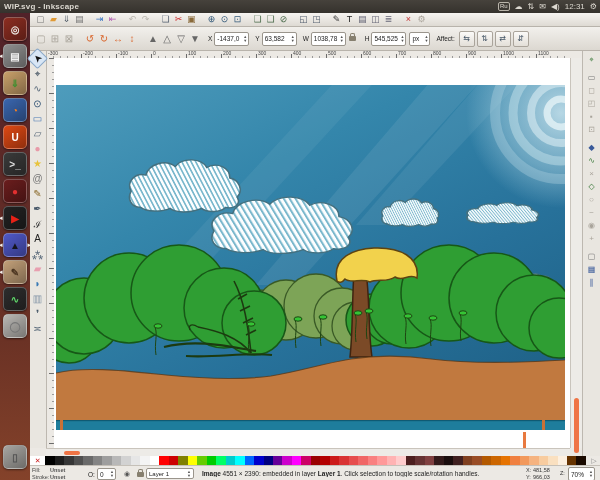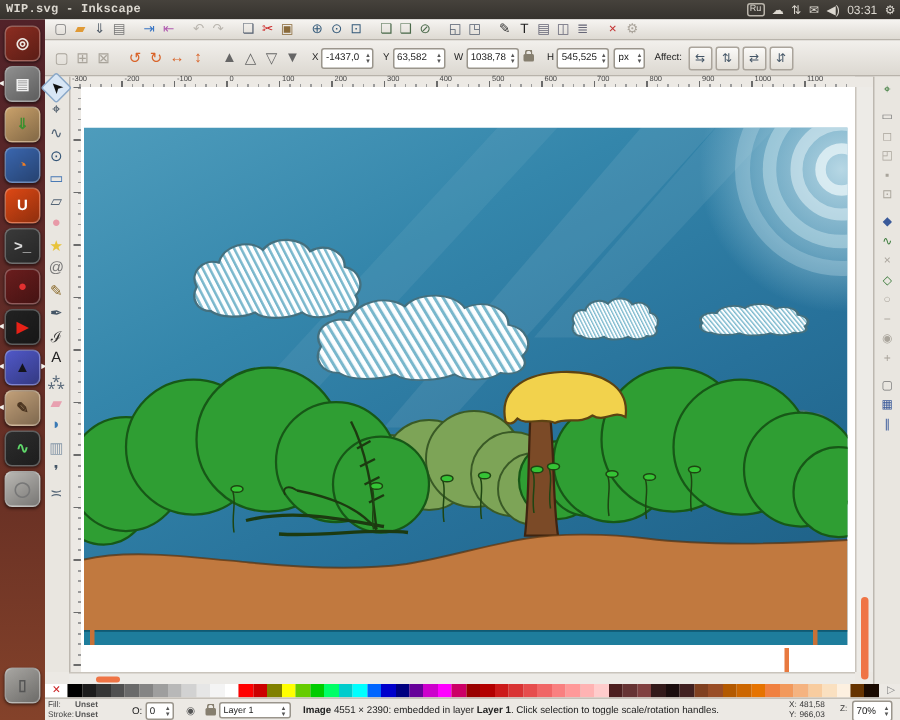--- a/index.html
+++ b/index.html
@@ -1,21 +1,21 @@
 <!DOCTYPE html>
 <html><head>
 <meta charset="utf-8">
 <style>
   html,body{margin:0;padding:0;}
   body{width:600px;height:480px;font-family:"Liberation Sans",sans-serif;background:#ece9e4;overflow:hidden;}
   #screen{position:relative;width:600px;height:480px;}
 
   
   #panel{position:absolute;left:0;top:0;width:600px;height:13px;background:linear-gradient(#46423c,#35322d);color:#dcd8d0;font-size:8px;display:flex;align-items:center;}
-  #panel .title{margin-left:4px;font-weight:bold;letter-spacing:.2px;font-family:Liberation Mono, monospace;}
+  #panel .title{margin-left:4px;font-weight:bold;letter-spacing:.2px;}
   #tray{position:absolute;right:3px;top:0;height:13px;display:flex;align-items:center;gap:5px;font-size:8px;}
   #tray .kbd{border:1px solid #b9b4aa;border-radius:2px;font-size:6px;padding:0 1px;line-height:7px;}
   #tray .ic{font-size:8px;line-height:13px;}
 
   
   #launcher{position:absolute;left:0;top:13px;width:30px;height:467px;background:linear-gradient(#512229,#6b3225 70%,#84422a);}
   .litem{position:absolute;left:3px;width:24px;height:24px;}
   .litem .tile{position:absolute;inset:0;border-radius:5px;border:1px solid rgba(255,255,255,.28);box-shadow:0 1px 2px rgba(0,0,0,.5);display:flex;align-items:center;justify-content:center;font-size:10px;font-weight:bold;}
   .litem .arrL,.litem .arrR{position:absolute;top:8px;font-size:7px;color:#f4f2ee;line-height:8px;}
   .litem .arrL{left:-4px;} .litem .arrR{right:-4px;}
@@ -98,21 +98,21 @@
 <div id="screen">
 
   <div id="panel">
     <span class="title">WIP.svg - Inkscape</span>
     <div id="tray">
       <span class="kbd">Ru</span>
       <span class="ic">☁</span>
       <span class="ic">⇅</span>
       <span class="ic">✉</span>
       <span class="ic">◀)</span>
-      <span>03:31</span>
+      <span>12:31</span>
       <span class="ic">⚙</span>
     </div>
   </div>
 
   <div id="launcher">
       <div class="litem" style="top: 4px;">
         <span class="tile" style="background: linear-gradient(145deg, rgb(140, 45, 33), rgba(0, 0, 0, 0.35)), rgb(140, 45, 33); color: rgb(238, 234, 228);">◎</span>
       </div>
       <div class="litem" style="top: 31px;">
         <span class="tile" style="background: linear-gradient(145deg, rgb(143, 143, 143), rgba(0, 0, 0, 0.35)), rgb(143, 143, 143); color: rgb(240, 240, 240);">▤</span>

